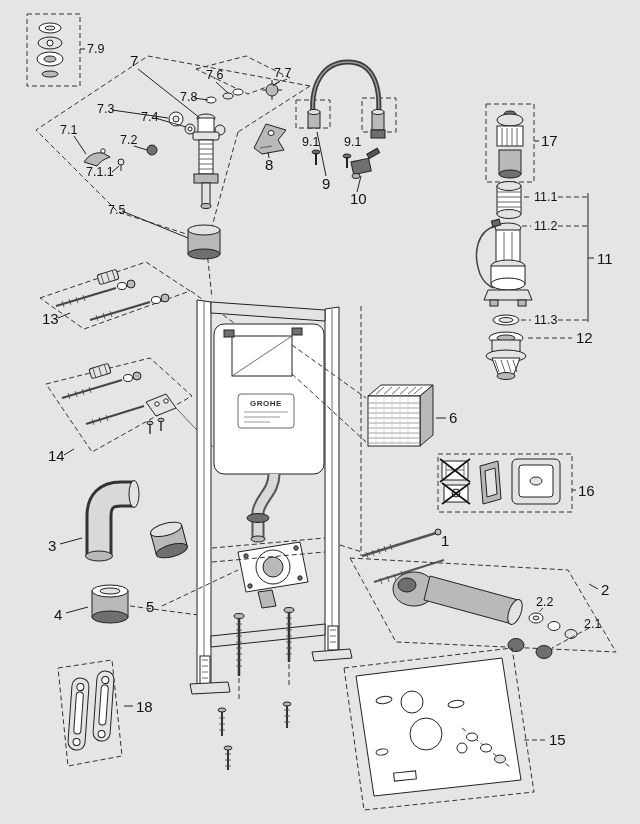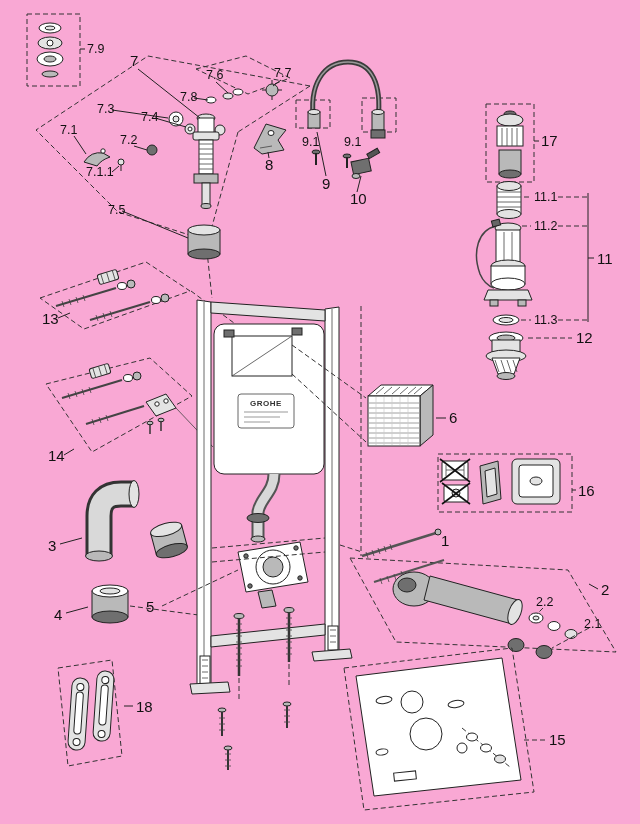--- a/index.html
+++ b/index.html
@@ -1,16 +1,16 @@
 <!DOCTYPE html>
 <html><head>
 <meta charset="utf-8">
 <style>
   html,body{margin:0;padding:0;background:#fff;}
-  .stage{position:relative;width:640px;height:824px;background:#f9a8d4;overflow:hidden;}
+  .stage{position:relative;width:640px;height:824px;background:#e5e5e5;overflow:hidden;}
   svg{position:absolute;left:0;top:0;}
   .ln{stroke:#222;stroke-width:1;fill:none;}
   .thin{stroke:#444;stroke-width:.8;fill:none;}
   .dash{stroke:#333;stroke-width:1;fill:none;stroke-dasharray:5 3;}
   .lead{stroke:#222;stroke-width:1;fill:none;}
   .fw{fill:#fff;stroke:#222;stroke-width:1;}
   .fl{fill:#e3e3e3;stroke:#222;stroke-width:1;}
   .fm{fill:#b9b9b9;stroke:#222;stroke-width:1;}
   .fd{fill:#6f6f6f;stroke:#222;stroke-width:1;}
   .lbl{font-family:"Liberation Sans",sans-serif;font-size:15px;fill:#111;}

